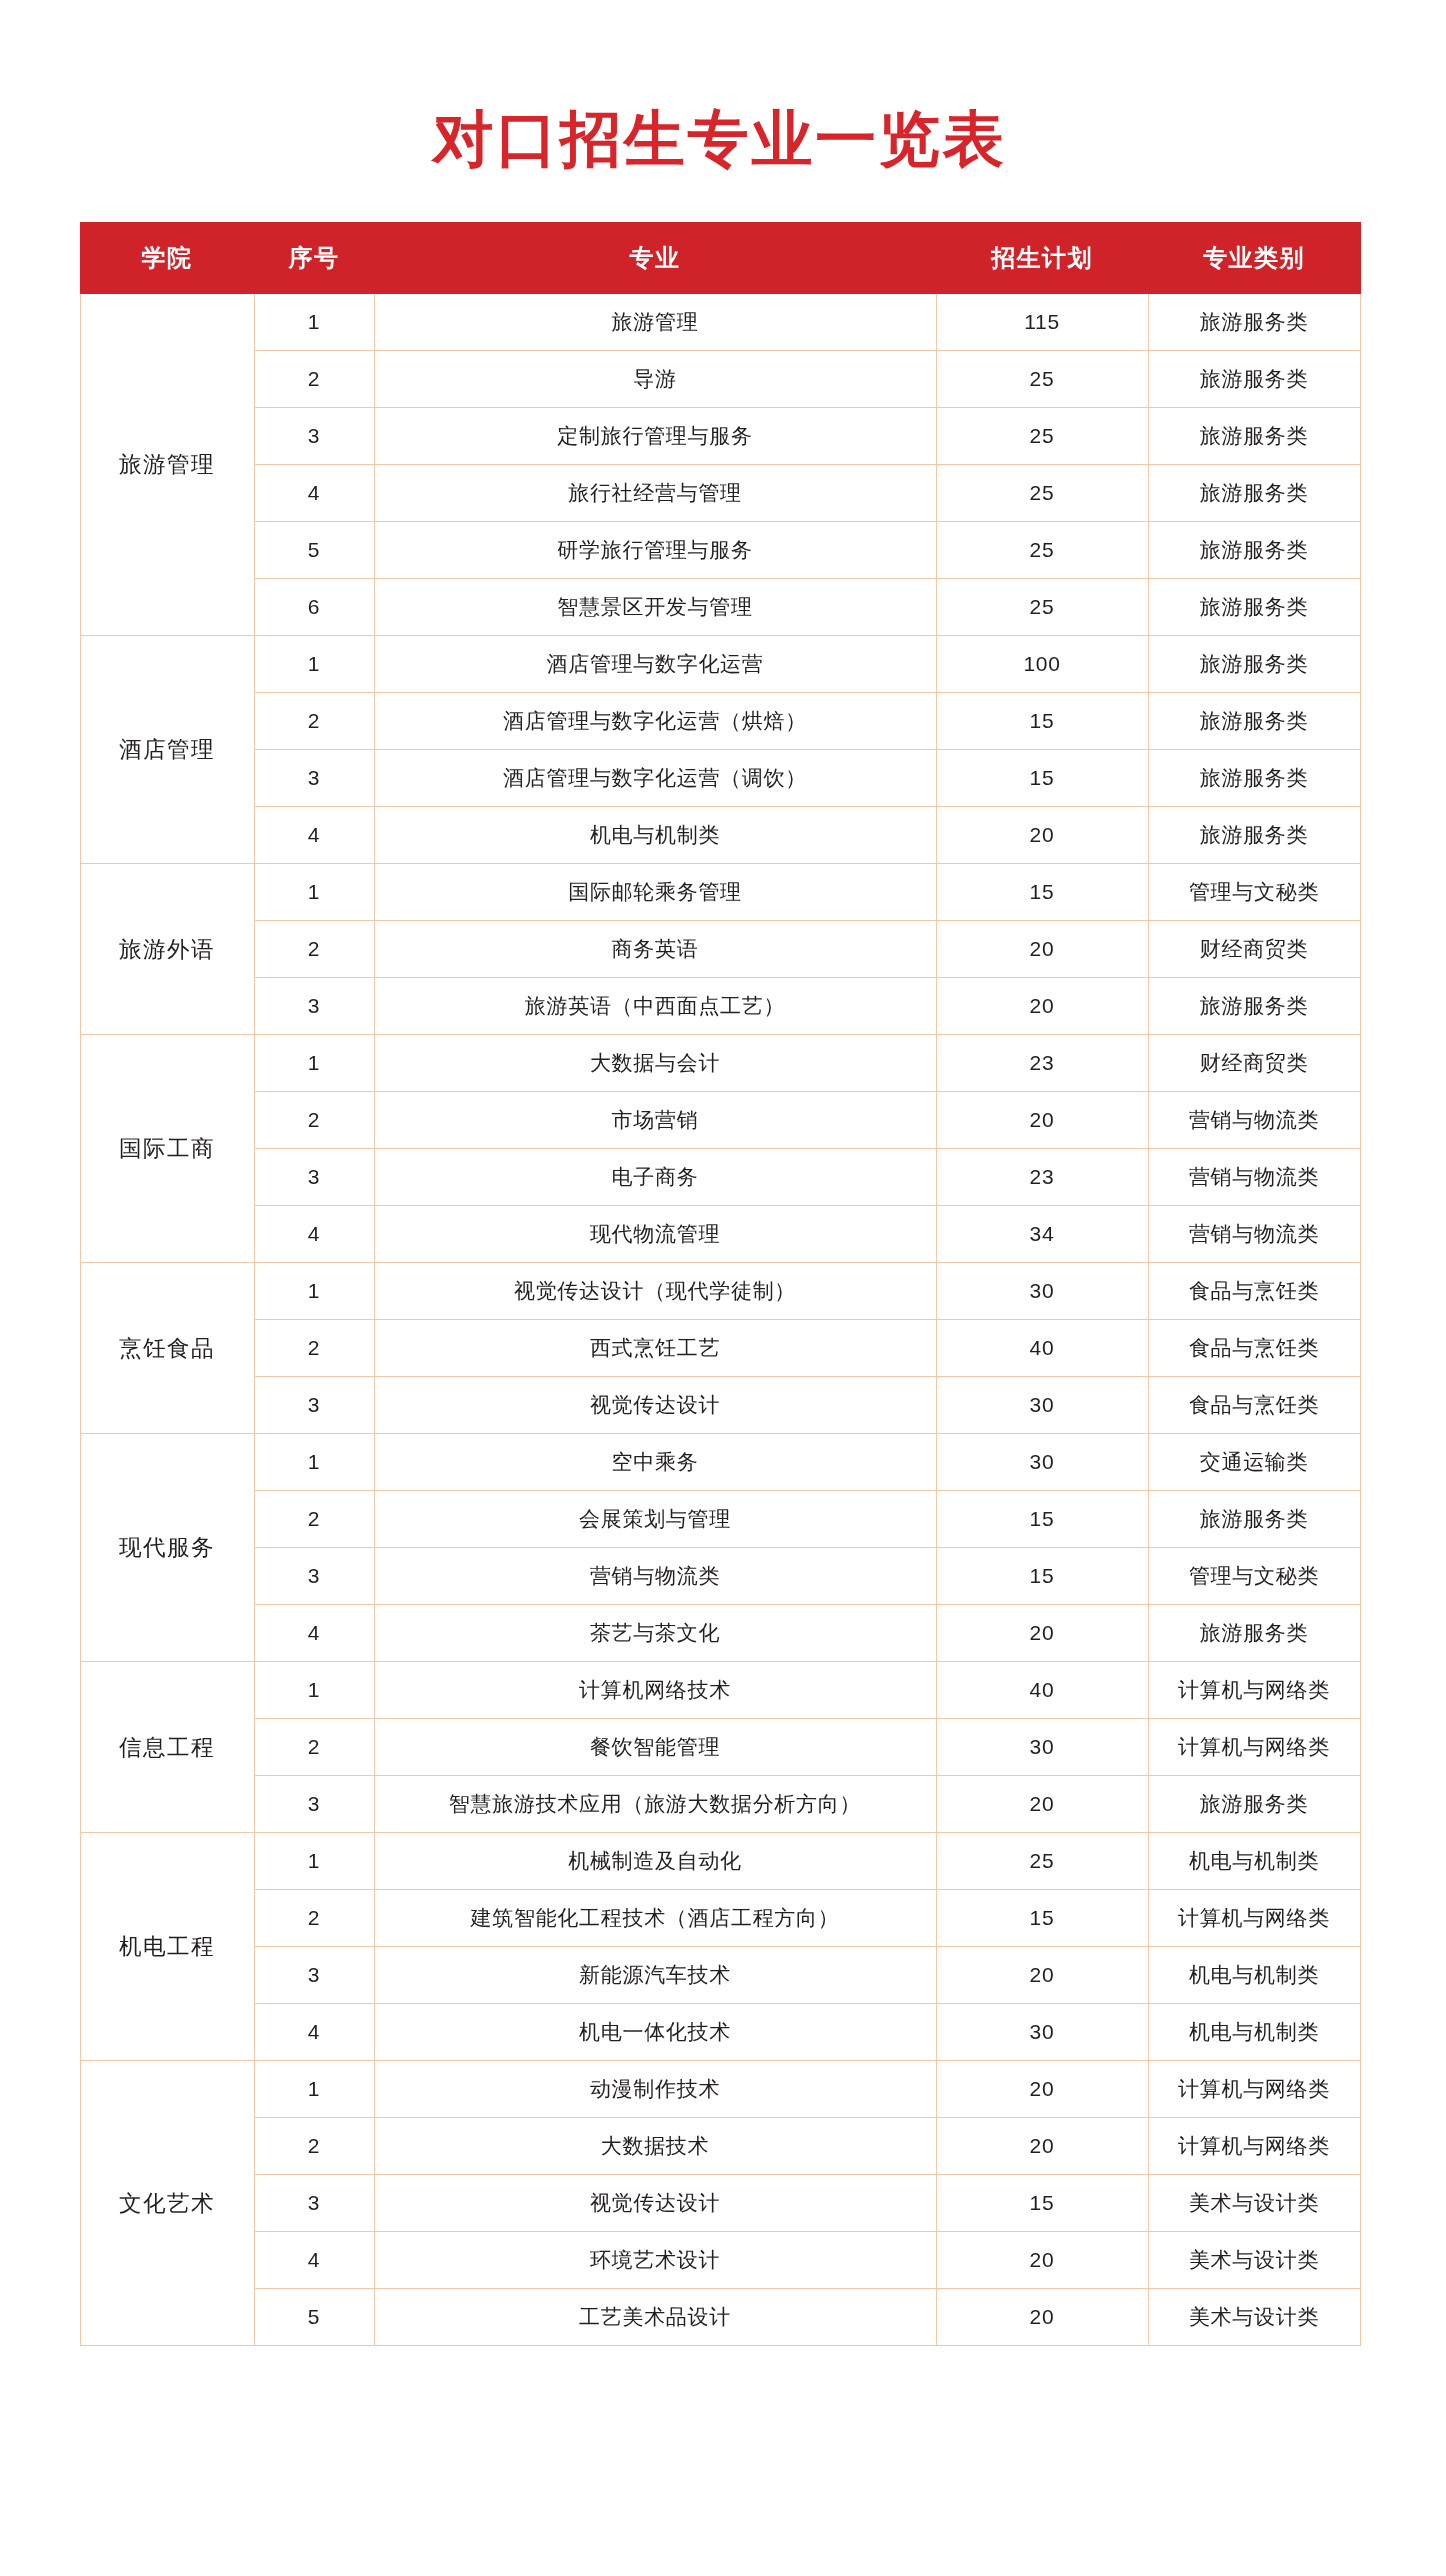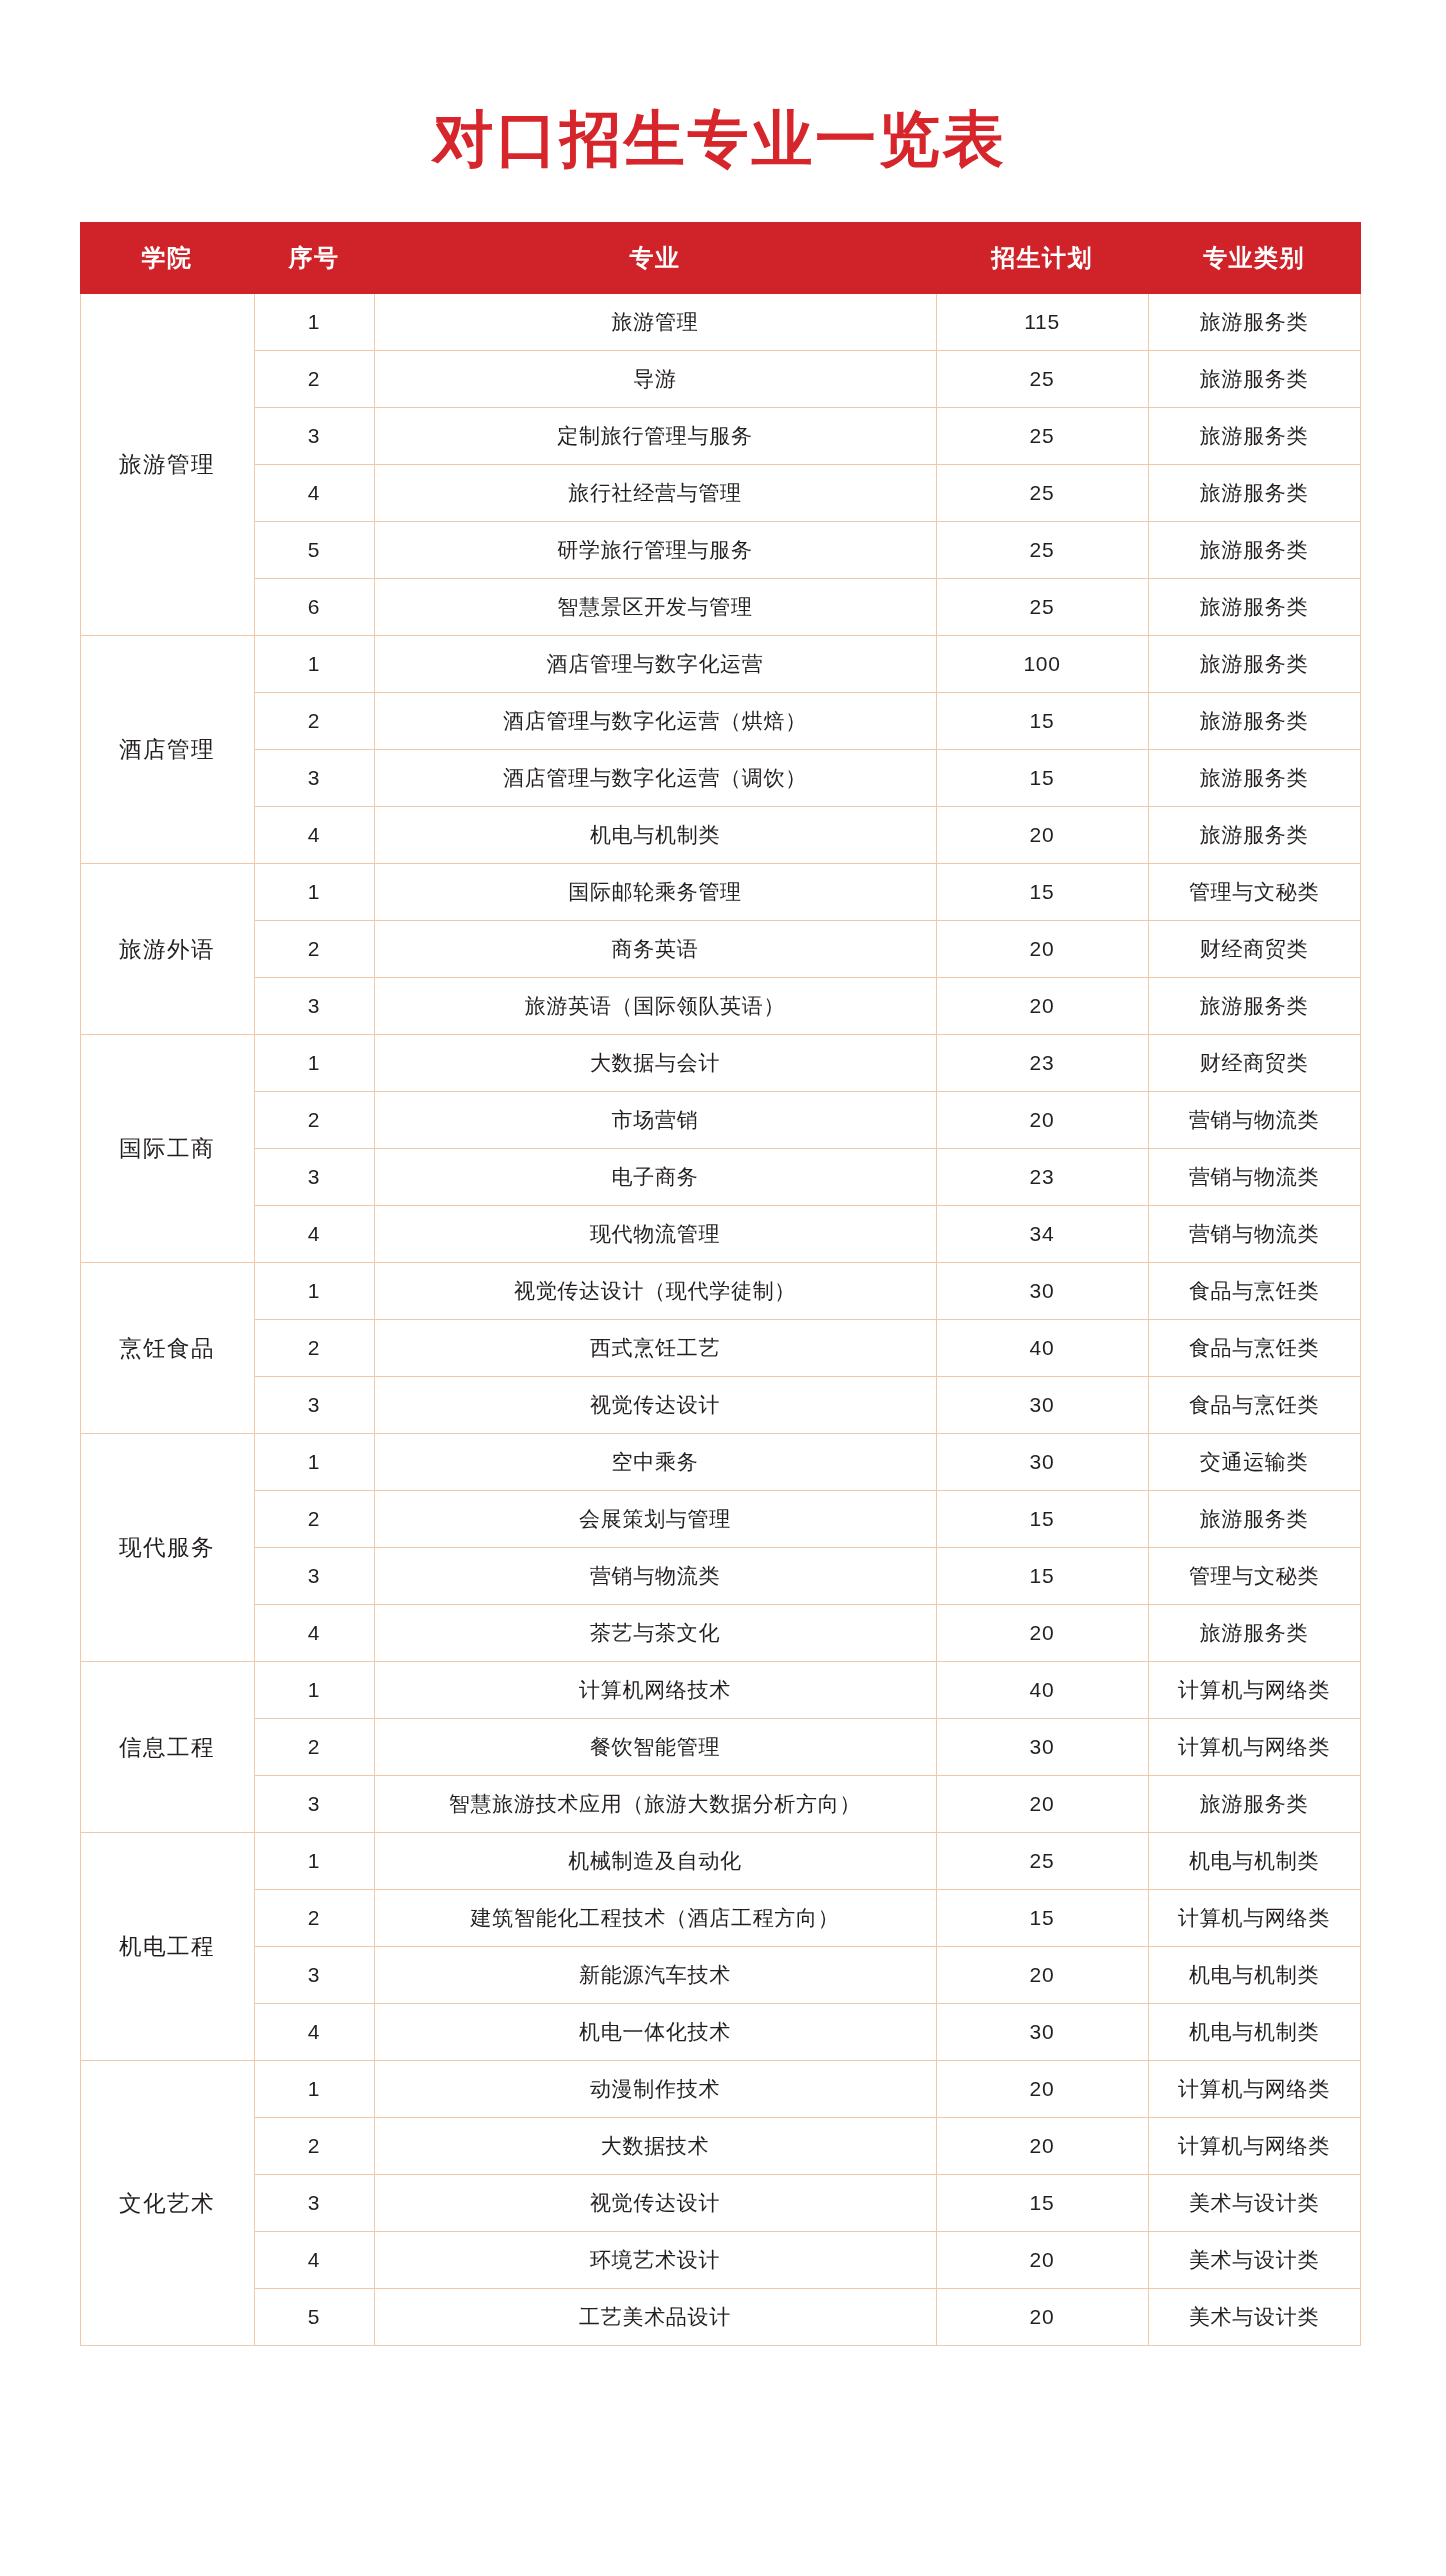--- a/index.html
+++ b/index.html
@@ -182,21 +182,21 @@
             <td>管理与文秘类</td>
           </tr>
           <tr>
             <td class="num">2</td>
             <td class="major">商务英语</td>
             <td class="num">20</td>
             <td>财经商贸类</td>
           </tr>
           <tr>
             <td class="num">3</td>
-            <td class="major">旅游英语（国际领队英语）</td>
+            <td class="major">旅游英语（中西面点工艺）</td>
             <td class="num">20</td>
             <td>旅游服务类</td>
           </tr>
           <tr class="group-start">
             <td class="college" rowspan="4">国际工商</td>
             <td class="num">1</td>
             <td class="major">大数据与会计</td>
             <td class="num">23</td>
             <td>财经商贸类</td>
           </tr>

